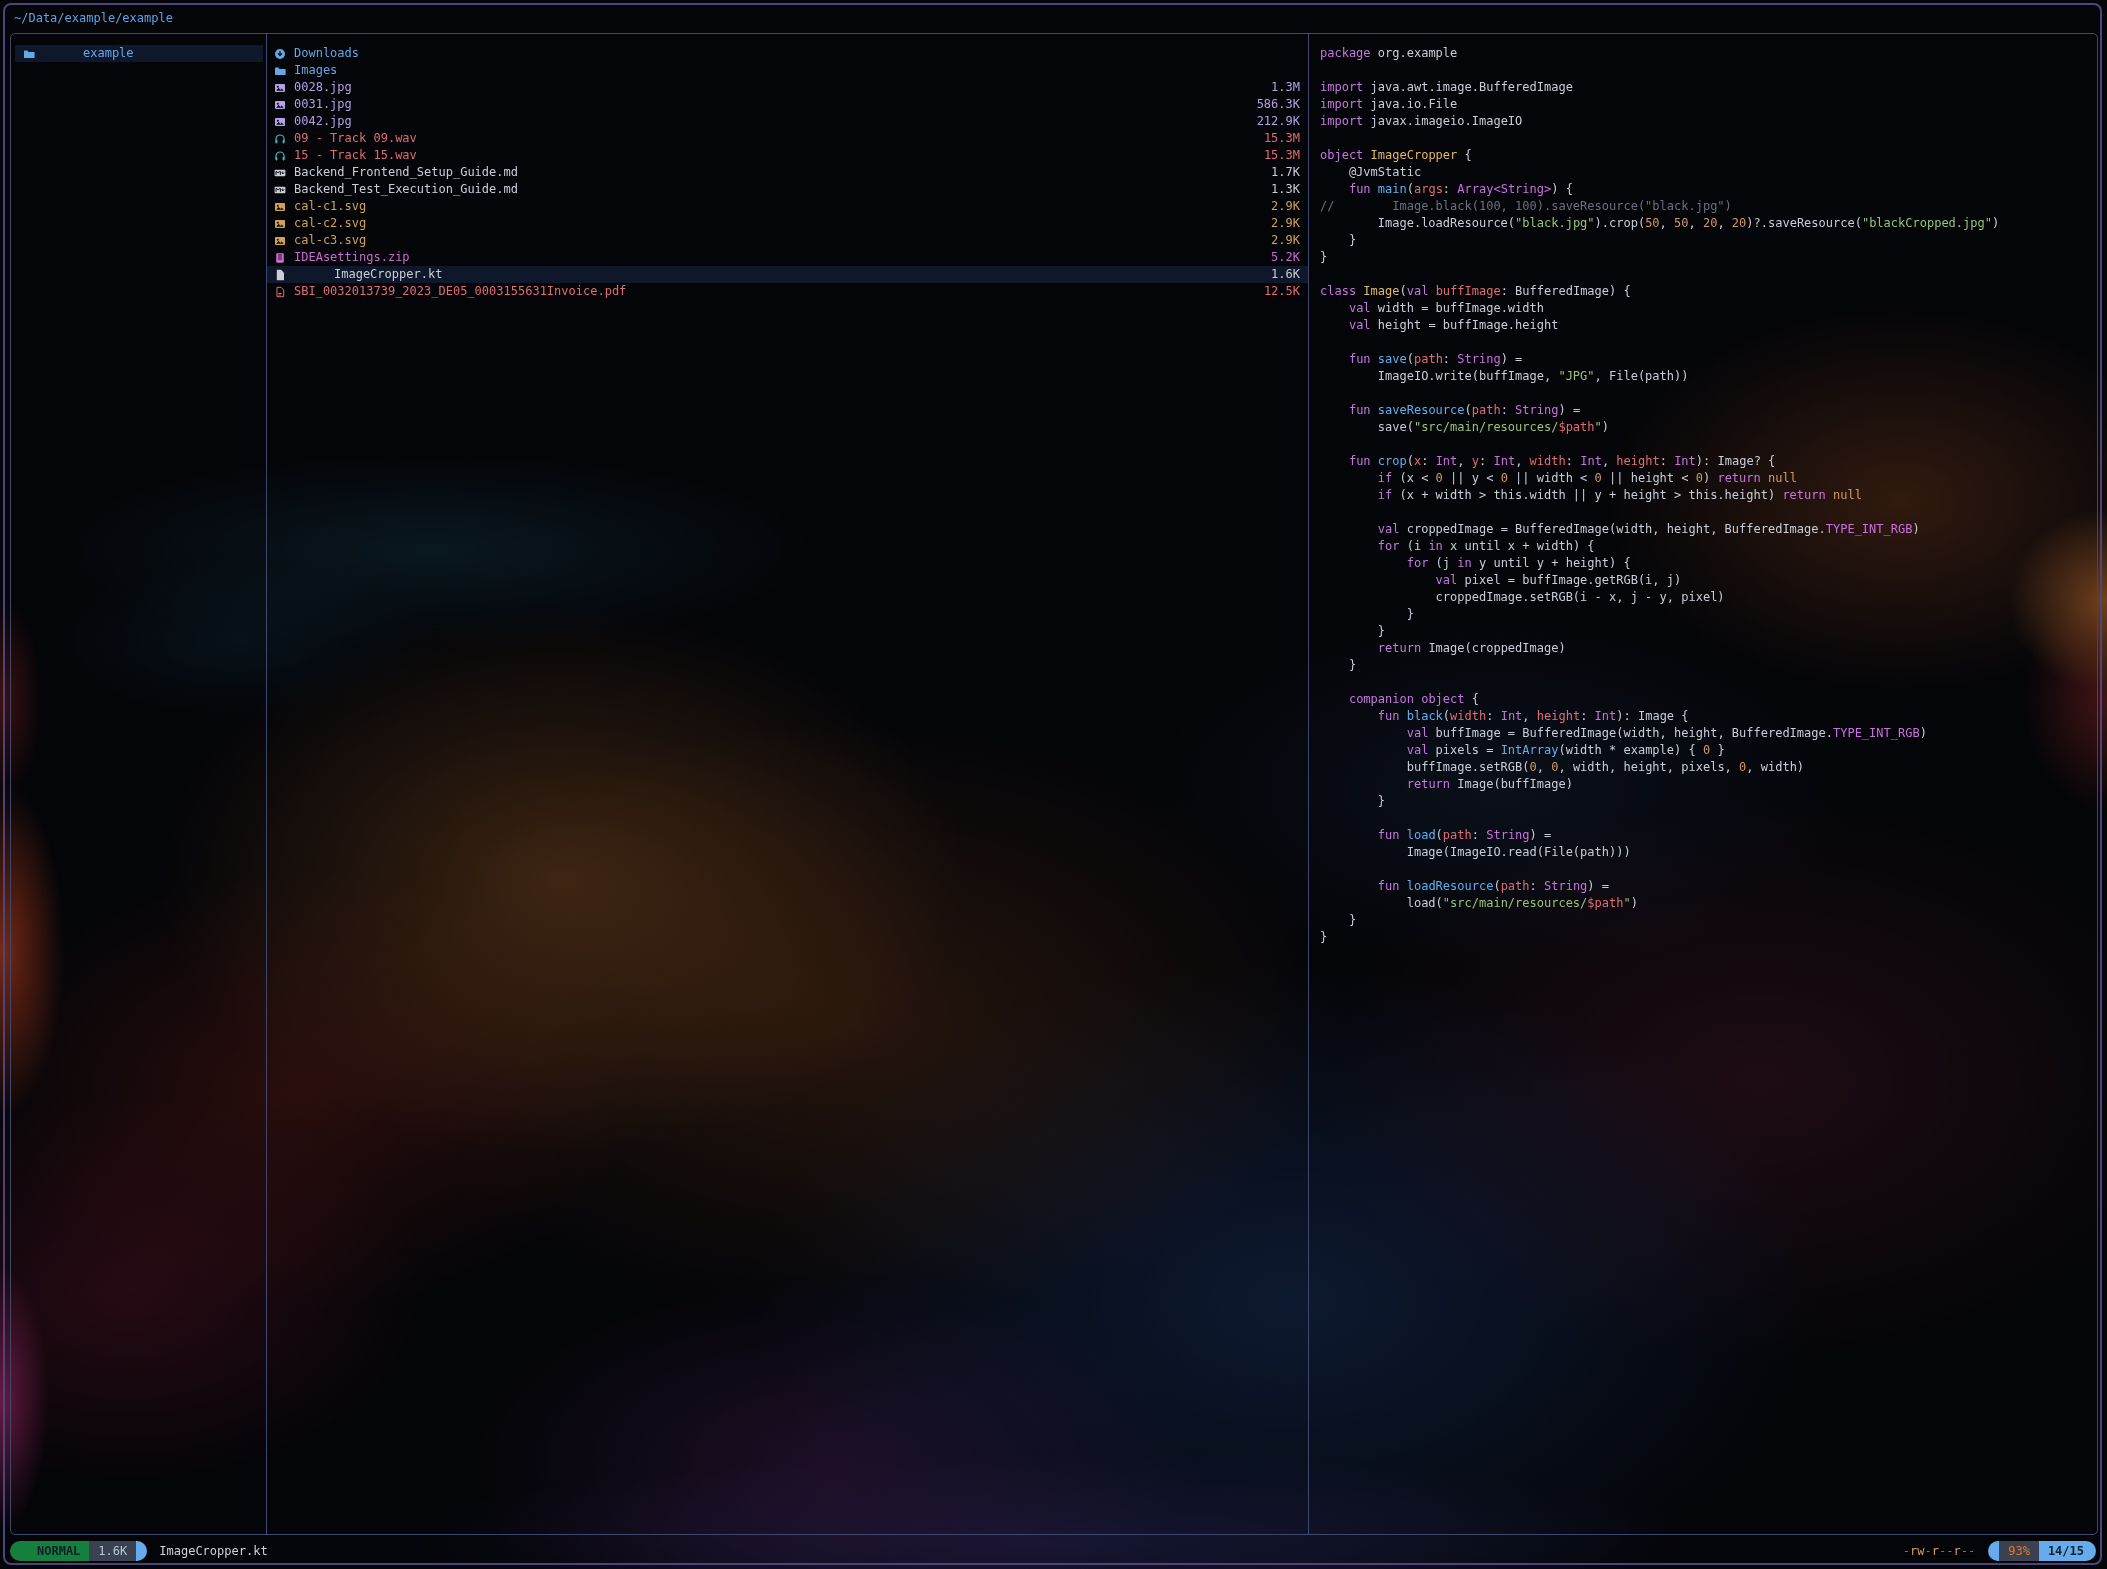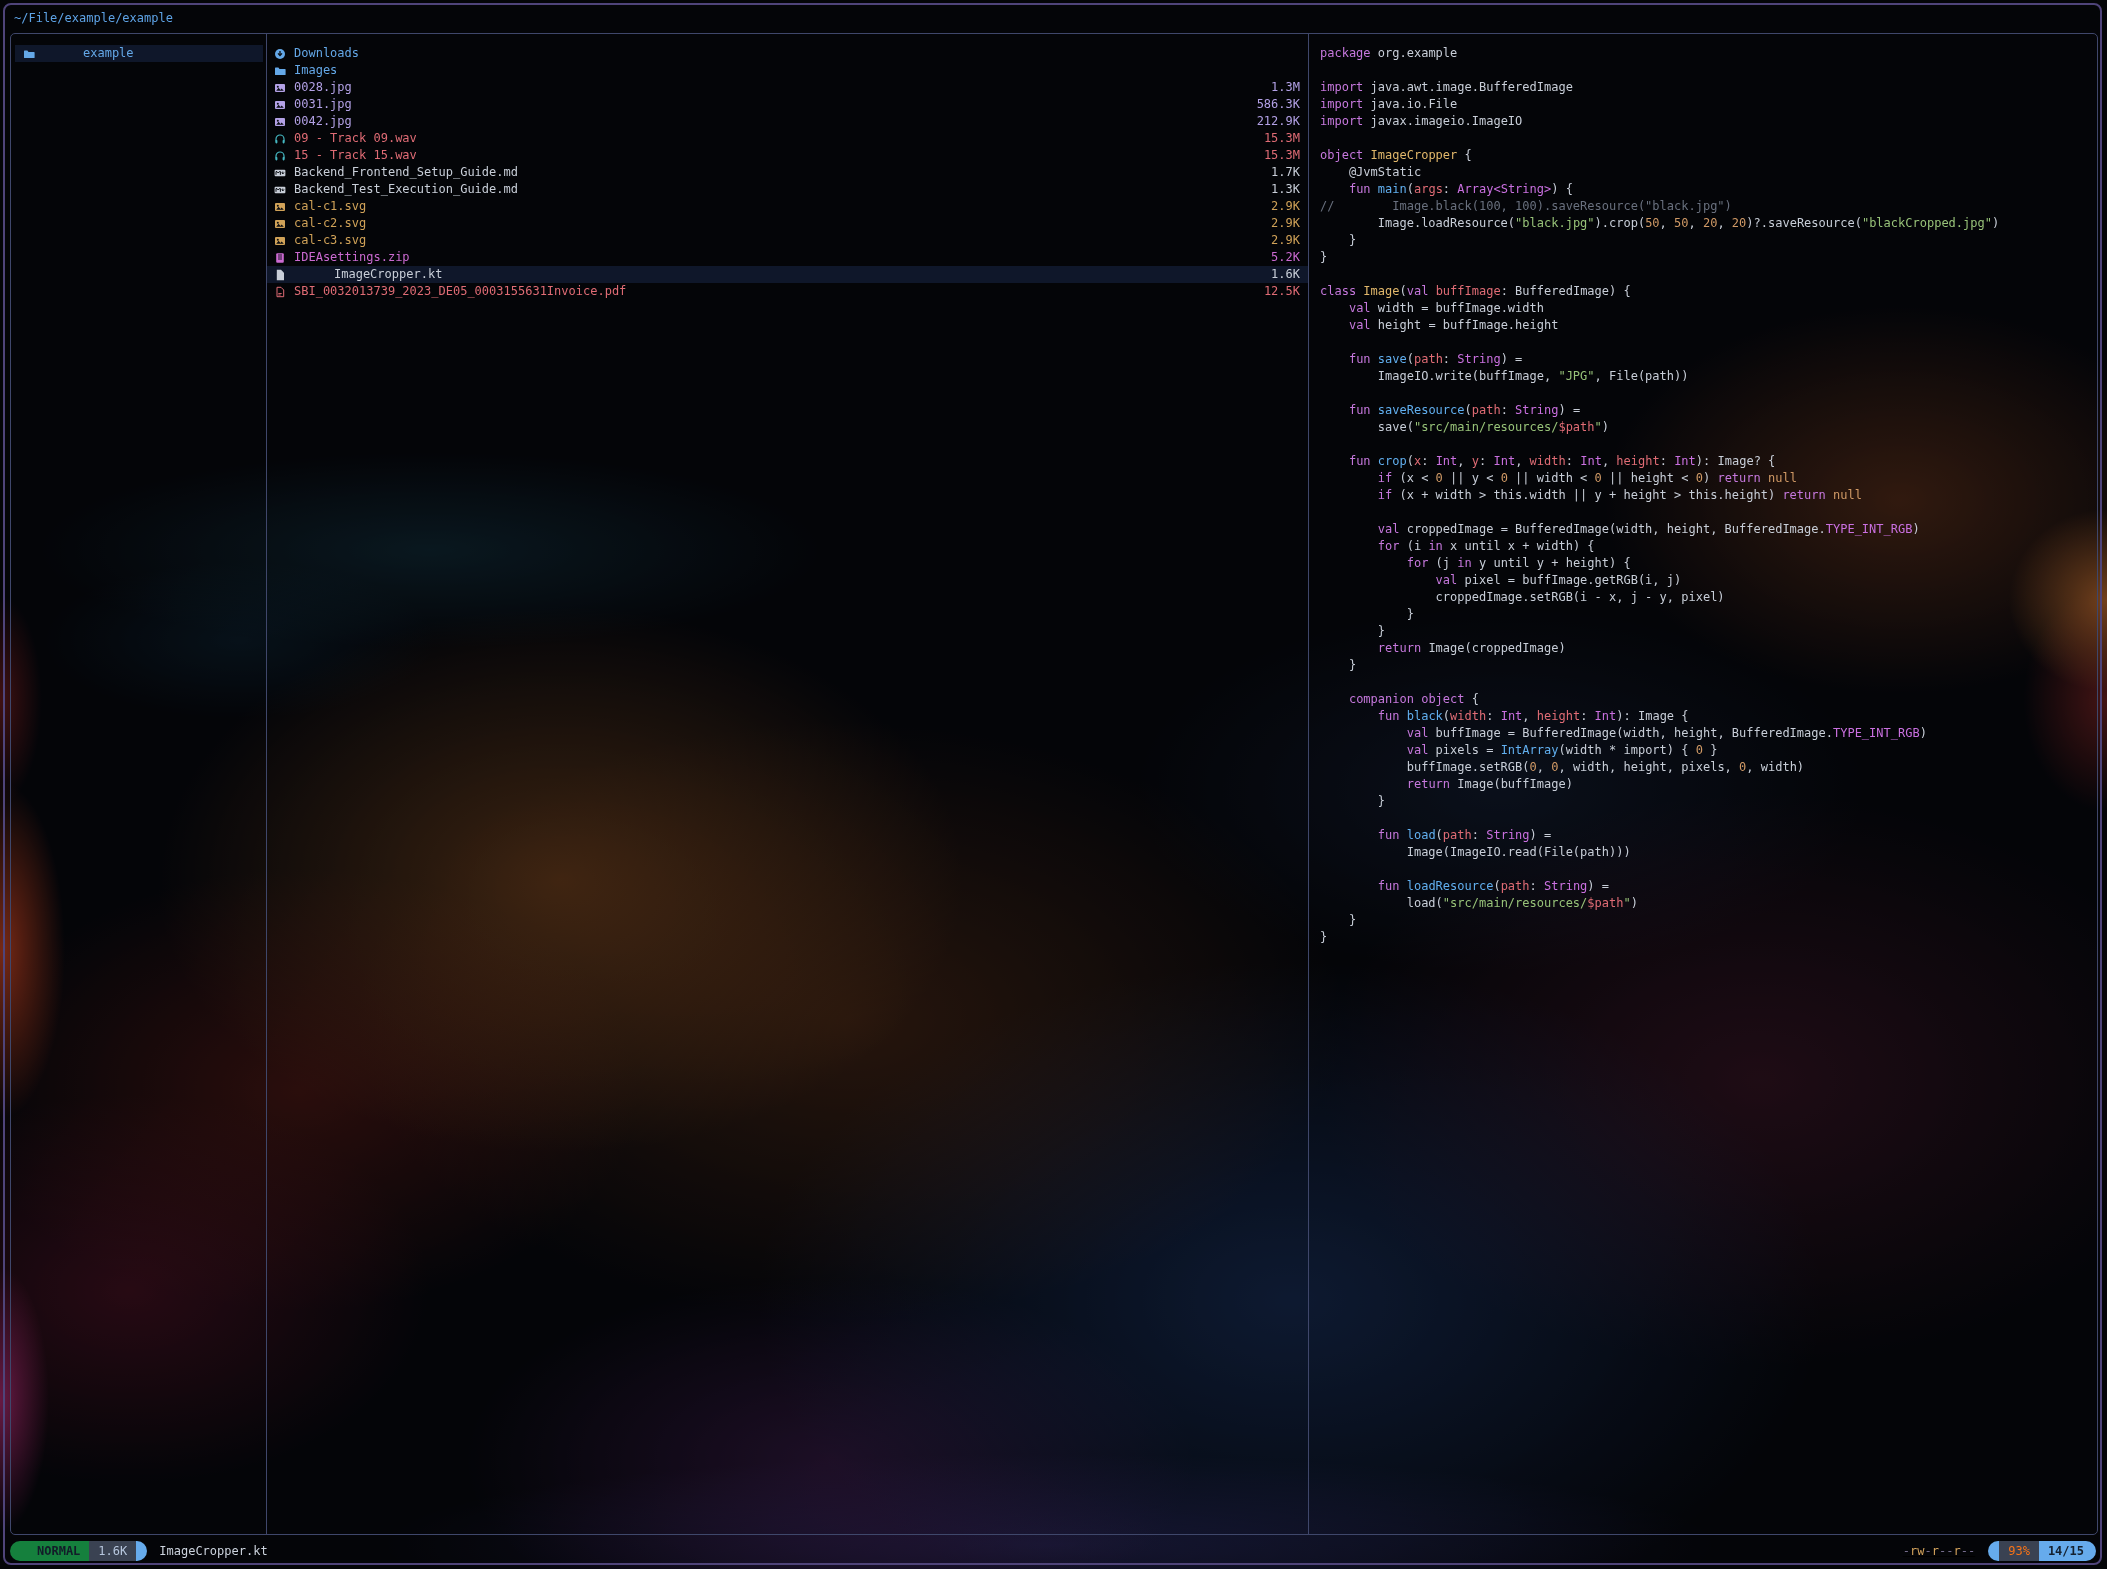--- a/index.html
+++ b/index.html
@@ -99,21 +99,21 @@
     background:#66abec;color:#14202e;font-weight:bold;
     border-radius:0 10px 10px 0;padding:0 12px 0 9px;
   }
 </style>
 </head>
 <body>
 
 <div class="wallpaper"></div>
 <div class="term-tint"></div>
 
-<div class="title">~/File/example/example</div>
+<div class="title">~/Data/example/example</div>
 
 <div class="frame">
   <div class="sep s1"></div>
   <div class="sep s2"></div>
 
   <div class="pane pane-parent">
     <div class="rows" id="parent-rows">
         <div class="row selected"><span class="icon c-blue"><svg viewBox="0 0 12 12">
               <path d="M1 2.6h3.4l1.1 1.3H11c.4 0 .6.2.6.6v5c0 .4-.2.6-.6.6H1.6c-.4 0-.6-.2-.6-.6V3.2c0-.4.2-.6.6-.6Z" fill="currentColor"></path>
             </svg></span><span class="label c-blue">example</span></div>
@@ -229,21 +229,21 @@
         <div class="code-line"><span class="tok-fg">                </span><span class="tok-kw">val</span><span class="tok-fg"> pixel = buffImage.getRGB(i, j)</span></div>
         <div class="code-line"><span class="tok-fg">                croppedImage.setRGB(i - x, j - y, pixel)</span></div>
         <div class="code-line"><span class="tok-fg">            }</span></div>
         <div class="code-line"><span class="tok-fg">        }</span></div>
         <div class="code-line"><span class="tok-fg">        </span><span class="tok-kw">return</span><span class="tok-fg"> Image(croppedImage)</span></div>
         <div class="code-line"><span class="tok-fg">    }</span></div>
         <div class="code-line">&nbsp;</div>
         <div class="code-line"><span class="tok-fg">    </span><span class="tok-kw">companion</span><span class="tok-fg"> </span><span class="tok-kw">object</span><span class="tok-fg"> {</span></div>
         <div class="code-line"><span class="tok-fg">        </span><span class="tok-kw">fun</span><span class="tok-fn"> black</span><span class="tok-fg">(</span><span class="tok-pa">width</span><span class="tok-fg">: </span><span class="tok-ty">Int</span><span class="tok-fg">, </span><span class="tok-pa">height</span><span class="tok-fg">: </span><span class="tok-ty">Int</span><span class="tok-fg">): Image {</span></div>
         <div class="code-line"><span class="tok-fg">            </span><span class="tok-kw">val</span><span class="tok-fg"> buffImage = BufferedImage(width, height, BufferedImage.</span><span class="tok-ty">TYPE_INT_RGB</span><span class="tok-fg">)</span></div>
-        <div class="code-line"><span class="tok-fg">            </span><span class="tok-kw">val</span><span class="tok-fg"> pixels = </span><span class="tok-fn">IntArray</span><span class="tok-fg">(width * import) { </span><span class="tok-nu">0</span><span class="tok-fg"> }</span></div>
+        <div class="code-line"><span class="tok-fg">            </span><span class="tok-kw">val</span><span class="tok-fg"> pixels = </span><span class="tok-fn">IntArray</span><span class="tok-fg">(width * example) { </span><span class="tok-nu">0</span><span class="tok-fg"> }</span></div>
         <div class="code-line"><span class="tok-fg">            buffImage.setRGB(</span><span class="tok-nu">0</span><span class="tok-fg">, </span><span class="tok-nu">0</span><span class="tok-fg">, width, height, pixels, </span><span class="tok-nu">0</span><span class="tok-fg">, width)</span></div>
         <div class="code-line"><span class="tok-fg">            </span><span class="tok-kw">return</span><span class="tok-fg"> Image(buffImage)</span></div>
         <div class="code-line"><span class="tok-fg">        }</span></div>
         <div class="code-line">&nbsp;</div>
         <div class="code-line"><span class="tok-fg">        </span><span class="tok-kw">fun</span><span class="tok-fn"> load</span><span class="tok-fg">(</span><span class="tok-pa">path</span><span class="tok-fg">: </span><span class="tok-ty">String</span><span class="tok-fg">) =</span></div>
         <div class="code-line"><span class="tok-fg">            Image(ImageIO.read(File(path)))</span></div>
         <div class="code-line">&nbsp;</div>
         <div class="code-line"><span class="tok-fg">        </span><span class="tok-kw">fun</span><span class="tok-fn"> loadResource</span><span class="tok-fg">(</span><span class="tok-pa">path</span><span class="tok-fg">: </span><span class="tok-ty">String</span><span class="tok-fg">) =</span></div>
         <div class="code-line"><span class="tok-fg">            load(</span><span class="tok-st">"src/main/resources/</span><span class="tok-si">$path</span><span class="tok-st">"</span><span class="tok-fg">)</span></div>
         <div class="code-line"><span class="tok-fg">    }</span></div>

